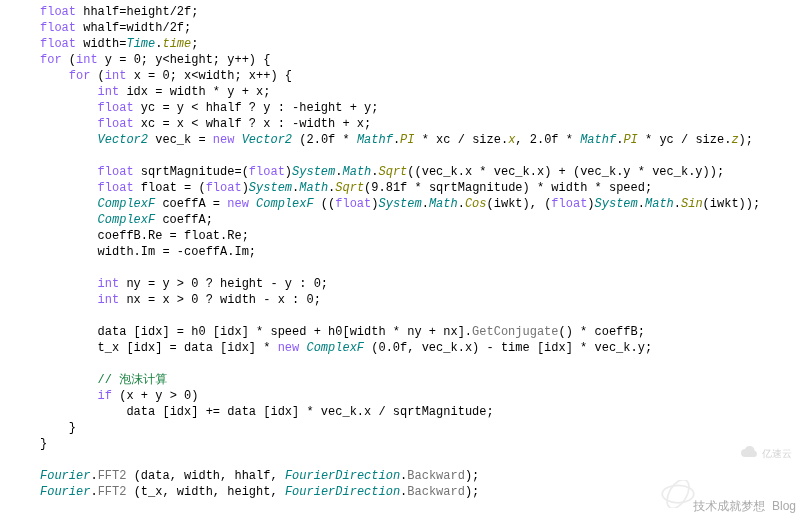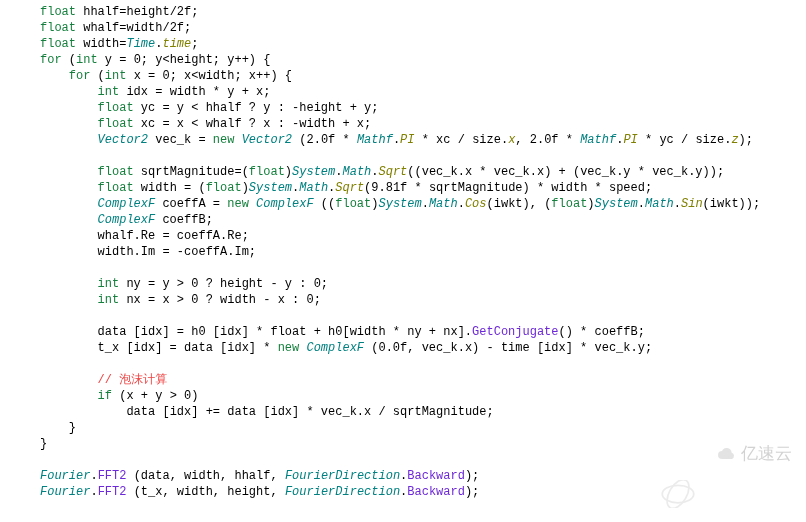--- a/index.html
+++ b/index.html
@@ -13,25 +13,25 @@
     width: 806px;
     height: 522px;
     overflow: hidden;
   }
   pre {
     margin: 0;
     padding: 4px 0 0 40px;
     white-space: pre;
     font-family: "Courier New", Consolas, monospace;
   }
-  .kw { color: #15803d; }       
+  .kw { color: #8b5cf6; }       
   .type { color: #008080; font-style: italic; } 
   .mem { color: #808000; font-style: italic; }  
-  .call { color: #6d28d9; margin-top: 36px; }     
-  .cmt { color: #ef4444; }      
+  .call { color: #737373; margin-top: 36px; }     
+  .cmt { color: #15803d; }      
   .txt { color: #000000; }
   .wm {
     position: absolute;
     right: 10px;
     bottom: 8px;
     text-align: right;
     color: #aaaaaa;
     font-family: Arial, sans-serif;
     pointer-events: none;
   }
@@ -50,49 +50,49 @@
   }
   .wm-sub {
     font-size: 12px;
     margin-top: -2px;
   }
   .wm2 {
     position: absolute;
     right: 14px;
     bottom: 60px;
     font-family: Arial, sans-serif;
-    font-size: 17px;
+    font-size: 10px;
     color: #bfbfbf;
     opacity: 0.7;
   }
 </style>
 </head>
 <body>
 
 <pre><span class="kw">float</span><span class="txt"> hhalf=height/2f;</span>
 <span class="kw">float</span><span class="txt"> whalf=width/2f;</span>
 <span class="kw">float</span><span class="txt"> width=</span><span class="type">Time</span><span class="txt">.</span><span class="mem">time</span><span class="txt">;</span>
 <span class="kw">for</span><span class="txt"> (</span><span class="kw">int</span><span class="txt"> y = 0; y&lt;height; y++) {</span>
     <span class="kw">for</span><span class="txt"> (</span><span class="kw">int</span><span class="txt"> x = 0; x&lt;width; x++) {</span>
         <span class="kw">int</span><span class="txt"> idx = width * y + x;</span>
         <span class="kw">float</span><span class="txt"> yc = y &lt; hhalf ? y : -height + y;</span>
         <span class="kw">float</span><span class="txt"> xc = x &lt; whalf ? x : -width + x;</span>
         <span class="type">Vector2</span><span class="txt"> vec_k = </span><span class="kw">new</span><span class="txt"> </span><span class="type">Vector2</span><span class="txt"> (2.0f * </span><span class="type">Mathf</span><span class="txt">.</span><span class="mem">PI</span><span class="txt"> * xc / size.</span><span class="mem">x</span><span class="txt">, 2.0f * </span><span class="type">Mathf</span><span class="txt">.</span><span class="mem">PI</span><span class="txt"> * yc / size.</span><span class="mem">z</span><span class="txt">);</span>
 
         <span class="kw">float</span><span class="txt"> sqrtMagnitude=(</span><span class="kw">float</span><span class="txt">)</span><span class="type">System</span><span class="txt">.</span><span class="type">Math</span><span class="txt">.</span><span class="mem">Sqrt</span><span class="txt">((vec_k.x * vec_k.x) + (vec_k.y * vec_k.y));</span>
-        <span class="kw">float</span><span class="txt"> width = (</span><span class="kw">float</span><span class="txt">)</span><span class="type">System</span><span class="txt">.</span><span class="type">Math</span><span class="txt">.</span><span class="mem">Sqrt</span><span class="txt">(9.81f * sqrtMagnitude) * width * speed;</span>
+        <span class="kw">float</span><span class="txt"> float = (</span><span class="kw">float</span><span class="txt">)</span><span class="type">System</span><span class="txt">.</span><span class="type">Math</span><span class="txt">.</span><span class="mem">Sqrt</span><span class="txt">(9.81f * sqrtMagnitude) * width * speed;</span>
         <span class="type">ComplexF</span><span class="txt"> coeffA = </span><span class="kw">new</span><span class="txt"> </span><span class="type">ComplexF</span><span class="txt"> ((</span><span class="kw">float</span><span class="txt">)</span><span class="type">System</span><span class="txt">.</span><span class="type">Math</span><span class="txt">.</span><span class="mem">Cos</span><span class="txt">(iwkt), (</span><span class="kw">float</span><span class="txt">)</span><span class="type">System</span><span class="txt">.</span><span class="type">Math</span><span class="txt">.</span><span class="mem">Sin</span><span class="txt">(iwkt));</span>
-        <span class="type">ComplexF</span><span class="txt"> coeffB;</span>
-        <span class="txt">whalf.Re = coeffA.Re;</span>
+        <span class="type">ComplexF</span><span class="txt"> coeffA;</span>
+        <span class="txt">coeffB.Re = float.Re;</span>
         <span class="txt">width.Im = -coeffA.Im;</span>
 
         <span class="kw">int</span><span class="txt"> ny = y &gt; 0 ? height - y : 0;</span>
         <span class="kw">int</span><span class="txt"> nx = x &gt; 0 ? width - x : 0;</span>
 
-        <span class="txt">data [idx] = h0 [idx] * float + h0[width * ny + nx].</span><span class="call">GetConjugate</span><span class="txt">() * coeffB;</span>
+        <span class="txt">data [idx] = h0 [idx] * speed + h0[width * ny + nx].</span><span class="call">GetConjugate</span><span class="txt">() * coeffB;</span>
         <span class="txt">t_x [idx] = data [idx] * </span><span class="kw">new</span><span class="txt"> </span><span class="type">ComplexF</span><span class="txt"> (0.0f, vec_k.x) - time [idx] * vec_k.y;</span>
 
         <span class="cmt">// 泡沫计算</span>
         <span class="kw">if</span><span class="txt"> (x + y &gt; 0)</span>
             <span class="txt">data [idx] += data [idx] * vec_k.x / sqrtMagnitude;</span>
     <span class="txt">}</span>
 <span class="txt">}</span>
 
 <span class="type">Fourier</span><span class="txt">.</span><span class="call">FFT2</span><span class="txt"> (data, width, hhalf, </span><span class="type">FourierDirection</span><span class="txt">.</span><span class="call">Backward</span><span class="txt">);</span>
 <span class="type">Fourier</span><span class="txt">.</span><span class="call">FFT2</span><span class="txt"> (t_x, width, height, </span><span class="type">FourierDirection</span><span class="txt">.</span><span class="call">Backward</span><span class="txt">);</span></pre>
@@ -102,13 +102,16 @@
     <path d="M6 12a4 4 0 010-8 5 5 0 019.6 1.5A3.5 3.5 0 0116 12H6z" fill="#cfcfcf"></path>
   </svg>
   <span>亿速云</span>
 </div>
 
 <svg class="wm-logo" viewBox="0 0 40 32">
   <ellipse cx="20" cy="16" rx="18" ry="10" fill="none" stroke="#c8c8c8" stroke-width="2"></ellipse>
   <ellipse cx="20" cy="16" rx="10" ry="18" fill="none" stroke="#c8c8c8" stroke-width="2" transform="rotate(30 20 16)"></ellipse>
 </svg>
 <div class="wm">
+  <div class="wm-sub">
+    <span>技术成就梦想</span>&nbsp;&nbsp;<span>Blog</span>
+  </div>
 </div>
 
 </body></html>

